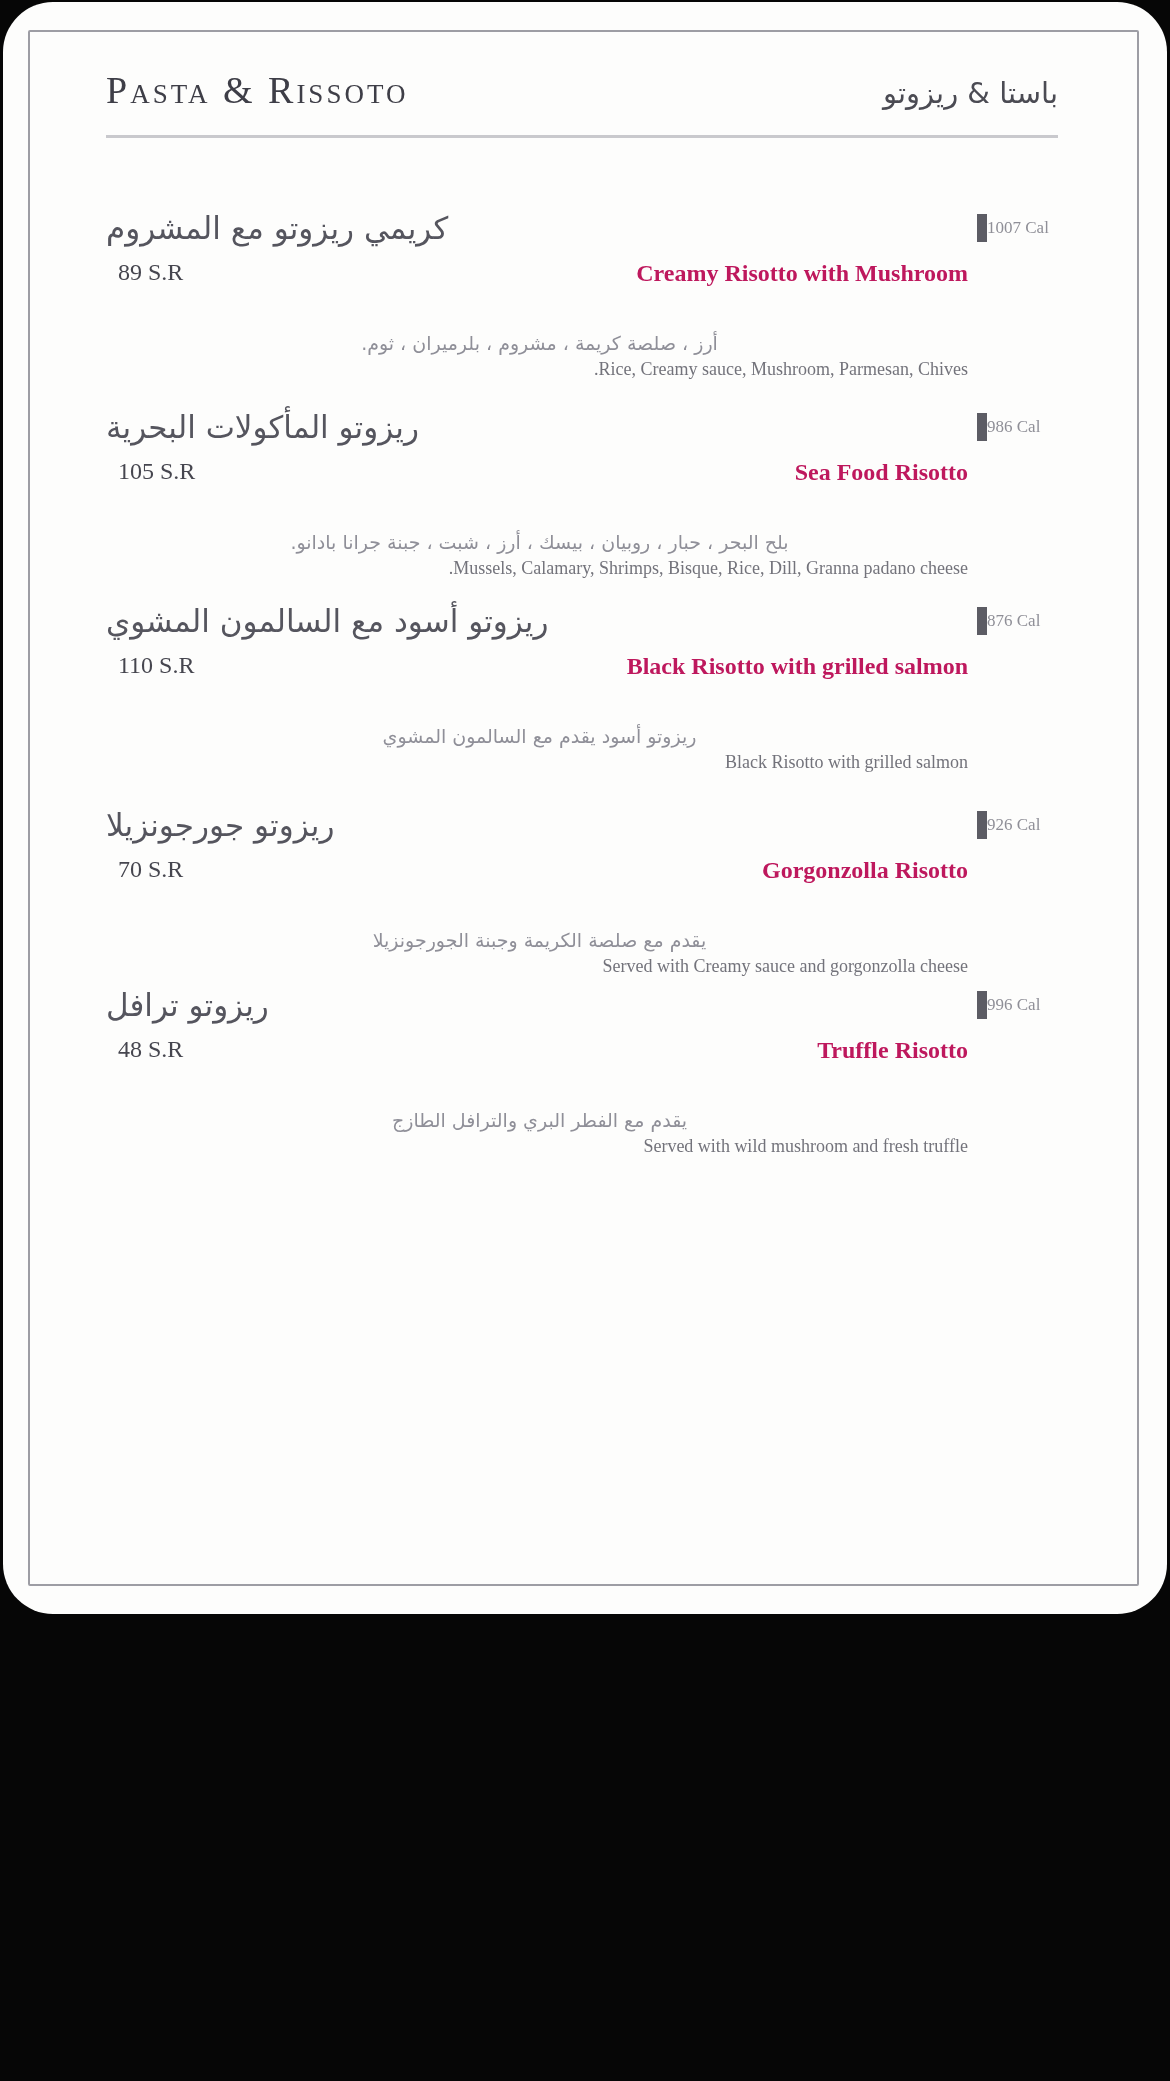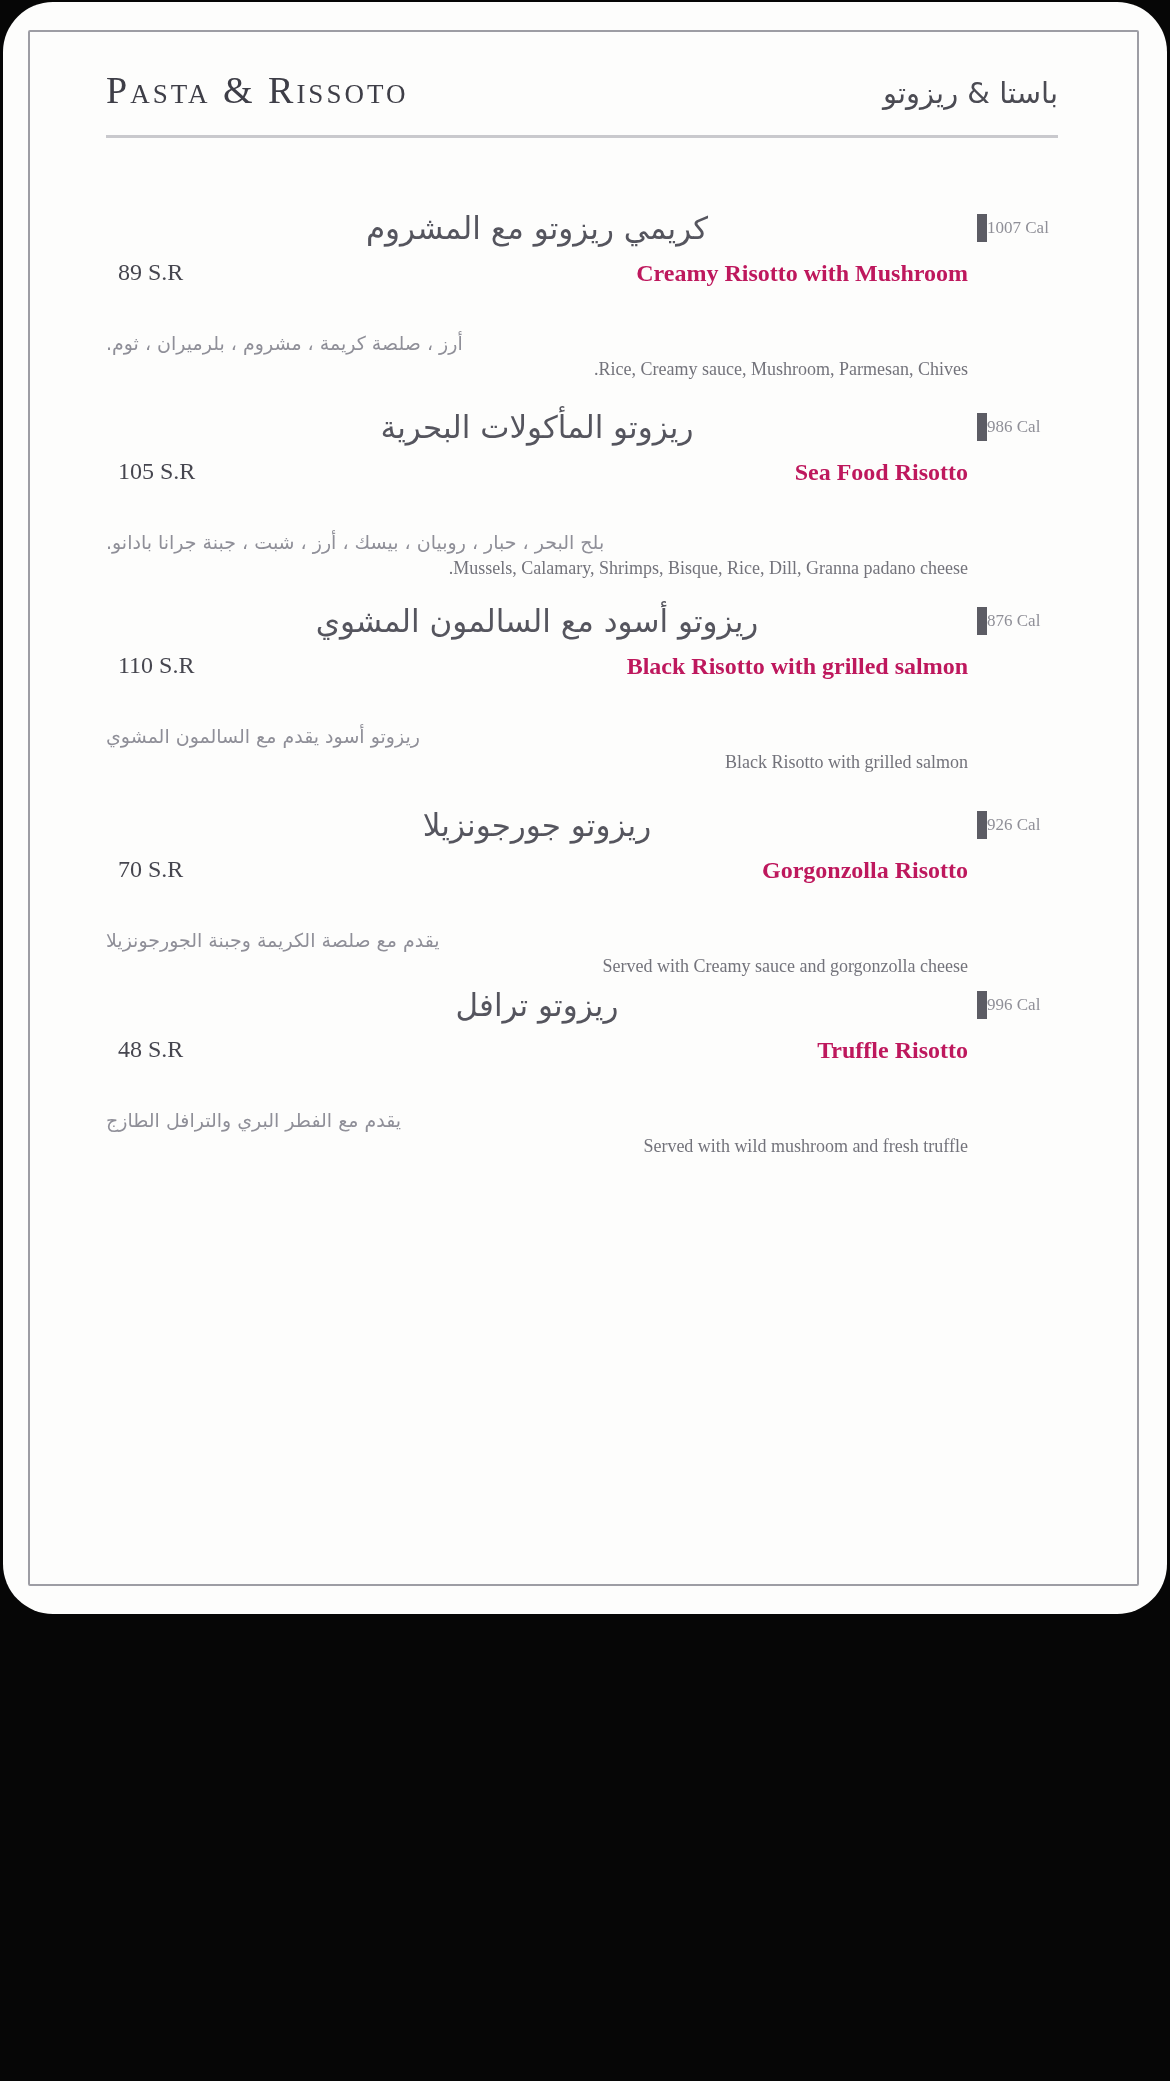--- a/index.html
+++ b/index.html
@@ -47,21 +47,21 @@
   .item{
     position:absolute;left:103px;width:963px;
   }
   .item-1{top:203px}
   .item-2{top:402px}
   .item-3{top:596px}
   .item-4{top:800px}
   .item-5{top:980px}
   .row-title{
     position:relative;
-    text-align:center;
+    text-align:left;
     padding-right:101px;
   }
   .name-ar{
     font-family:"DejaVu Sans", sans-serif;
     direction:rtl;unicode-bidi:plaintext;
     display:inline-block;
     font-size:31px;line-height:46px;
     color:#55555e;
   }
   .cal-badge{
@@ -82,21 +82,21 @@
     font-family:"Liberation Serif", serif;
     font-weight:bold;font-size:24px;line-height:32px;
     color:#be185d;
   }
   .price{
     position:absolute;left:12px;top:54px;
     font-family:"Liberation Serif", serif;
     font-size:24px;color:#46464f;
   }
   .desc-ar{
-    text-align:left;padding-right:96px;margin-top:42px;
+    text-align:center;padding-right:96px;margin-top:42px;
     font-family:"DejaVu Sans", sans-serif;
     direction:rtl;unicode-bidi:plaintext;
     font-size:19px;line-height:25px;color:#8f8f98;
   }
   .desc-en{
     text-align:right;padding-right:101px;margin-top:2px;
     font-family:"Liberation Serif", serif;
     font-size:18px;line-height:23px;color:#73737b;
   }
   

